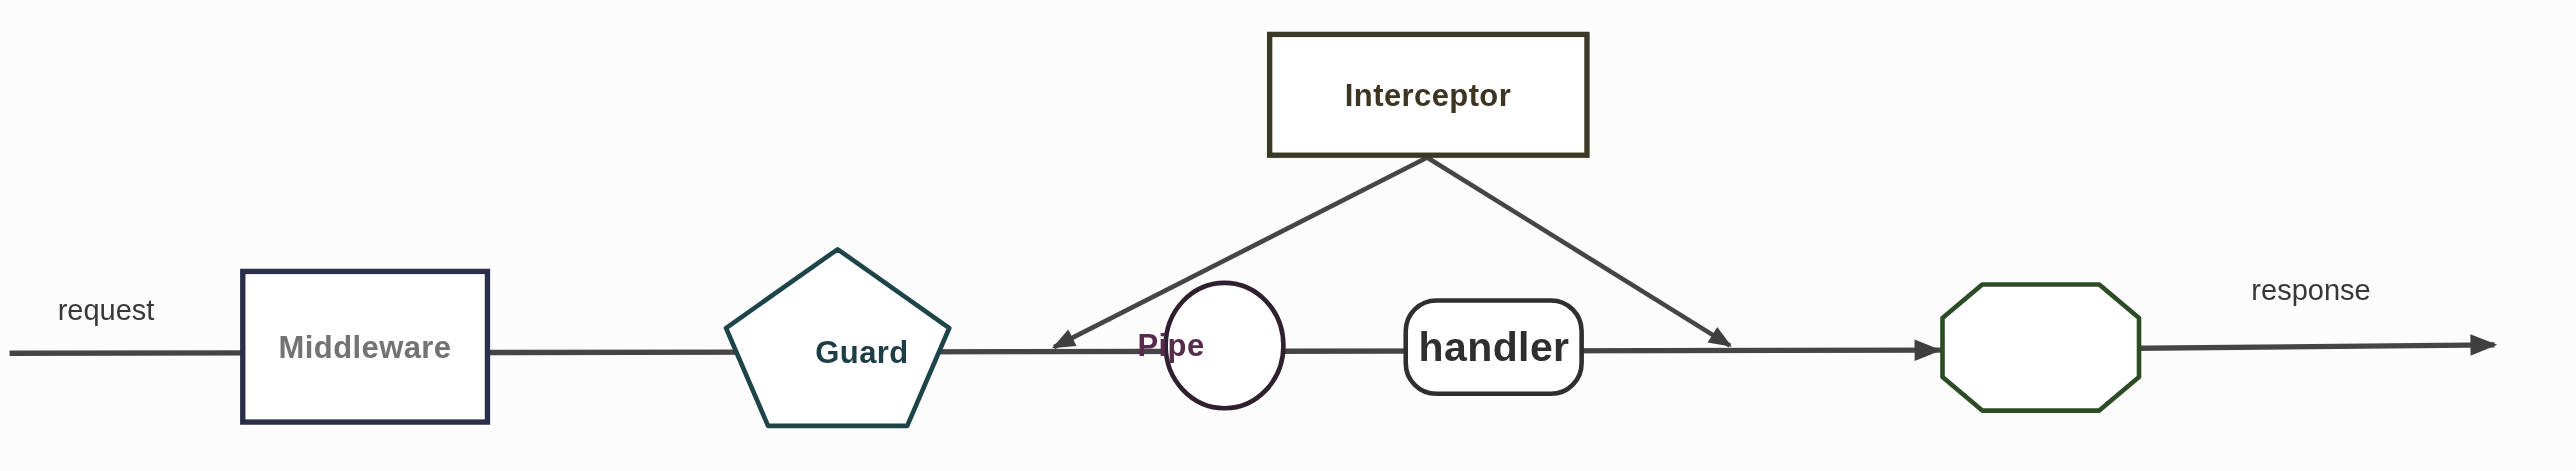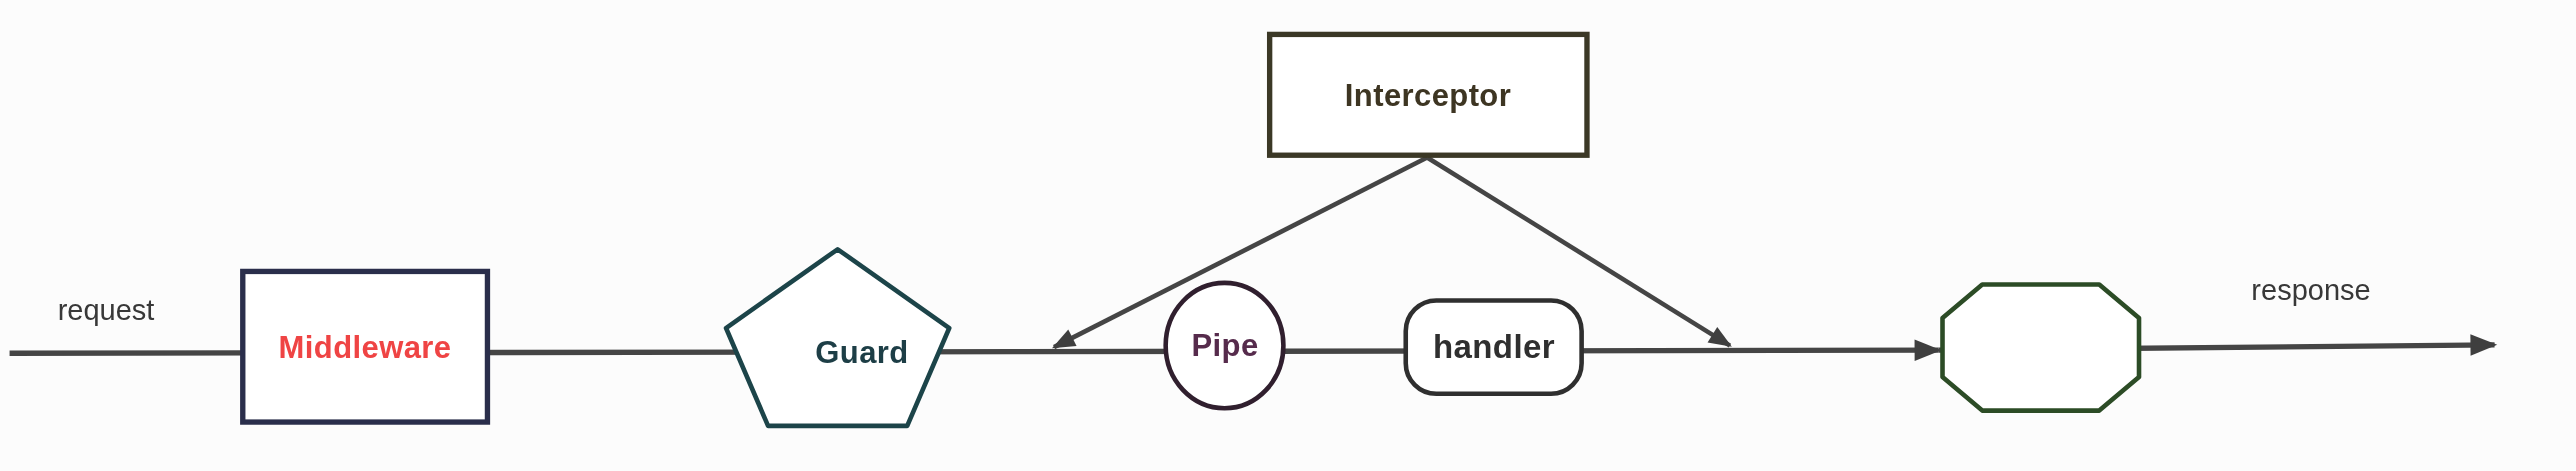--- a/index.html
+++ b/index.html
@@ -26,25 +26,25 @@
   
   .label{
     position:absolute;
     transform:translate(-50%,-50%);
     white-space:pre-line;
     text-align:center;
     line-height:1.22;
   }
   .node-label{font-size:31px;font-weight:600;letter-spacing:0.4px;}
   .flow-label{font-size:29px;font-weight:500;color:#383838;}
-  .middleware-text{color:#ef4444;}
+  .middleware-text{color:#737373;}
   .guard-text{color:#1d3e46;}
   .interceptor-text{color:#3d3522;}
   .pipe-text{color:#562b4c;}
-  .handler-text{color:#2f2f2f;font-size:33px;}
+  .handler-text{color:#2f2f2f;font-size:41px;}
   .exception-text{color:#215317;font-size:28px;}
   .watermark{
     position:absolute;
     right:10.7px;top:447px;
     transform:translate(0,-50%);
     font-size:20.7px;
     font-weight:500;
     color:#d2d2d2;
     text-shadow:0.8px 0.8px 0.8px #ffffff;
     white-space:nowrap;
@@ -83,21 +83,21 @@
   </svg>
 
   <div class="label flow-label" style="left:106px;top:311px;">request</div>
 
   <div class="label node-label middleware-text" style="left:365px;top:348px;">Middleware</div>
 
   <div class="label node-label guard-text" style="left:862px;top:353px;">Guard</div>
 
   <div class="label node-label interceptor-text" style="left:1428px;top:96px;text-align:right;">Interceptor</div>
 
-  <div class="label node-label pipe-text" style="left:1225px;top:346px;">Pipe</div>
+  <div class="label node-label pipe-text" style="left:1171px;top:346px;">Pipe</div>
 
   <div class="label node-label handler-text" style="left:1494px;top:347px;">handler</div>
 
 
   <div class="label flow-label" style="left:2311px;top:291px;">response</div>
 
 </div>
 
 
 </body></html>

